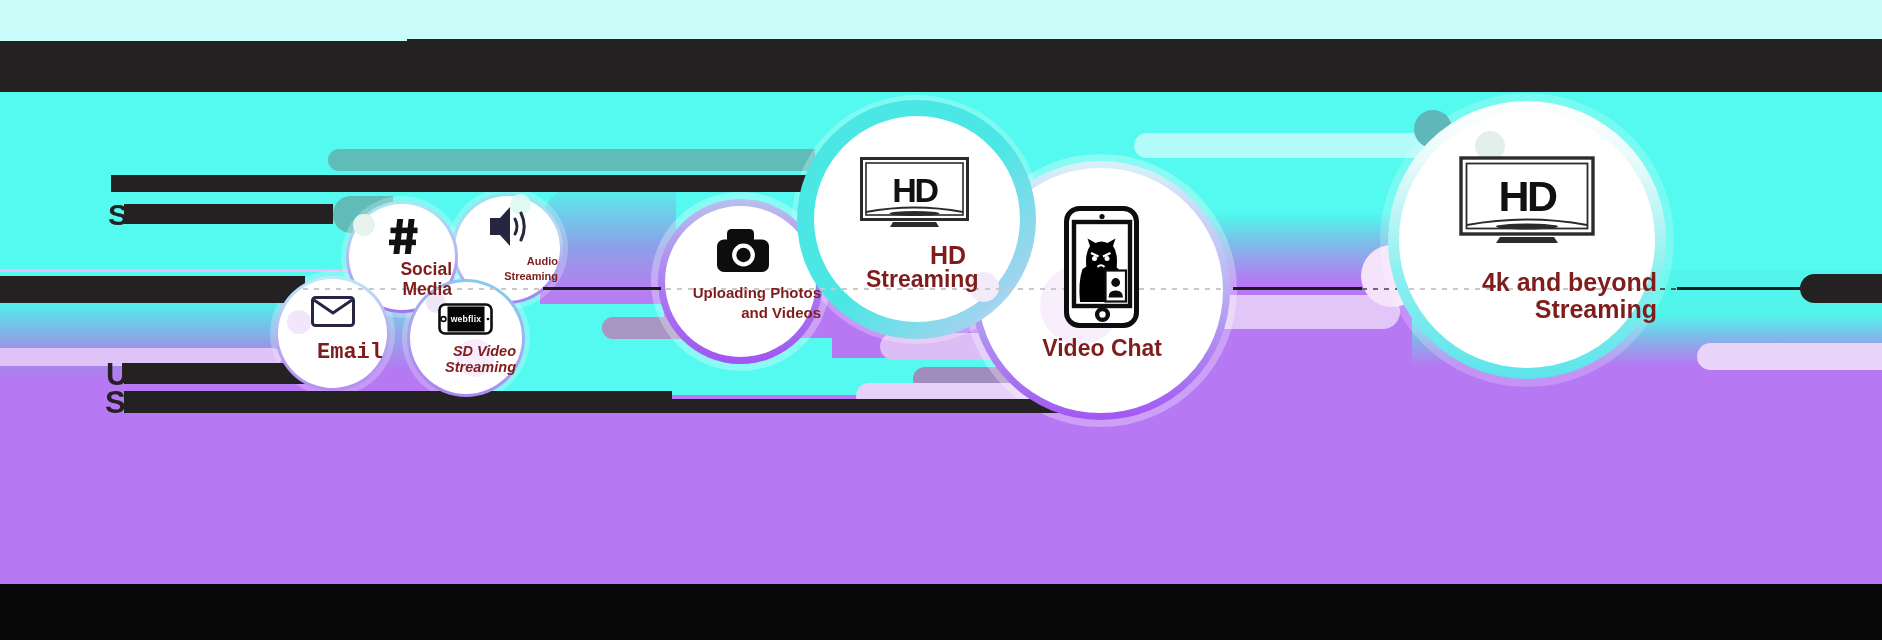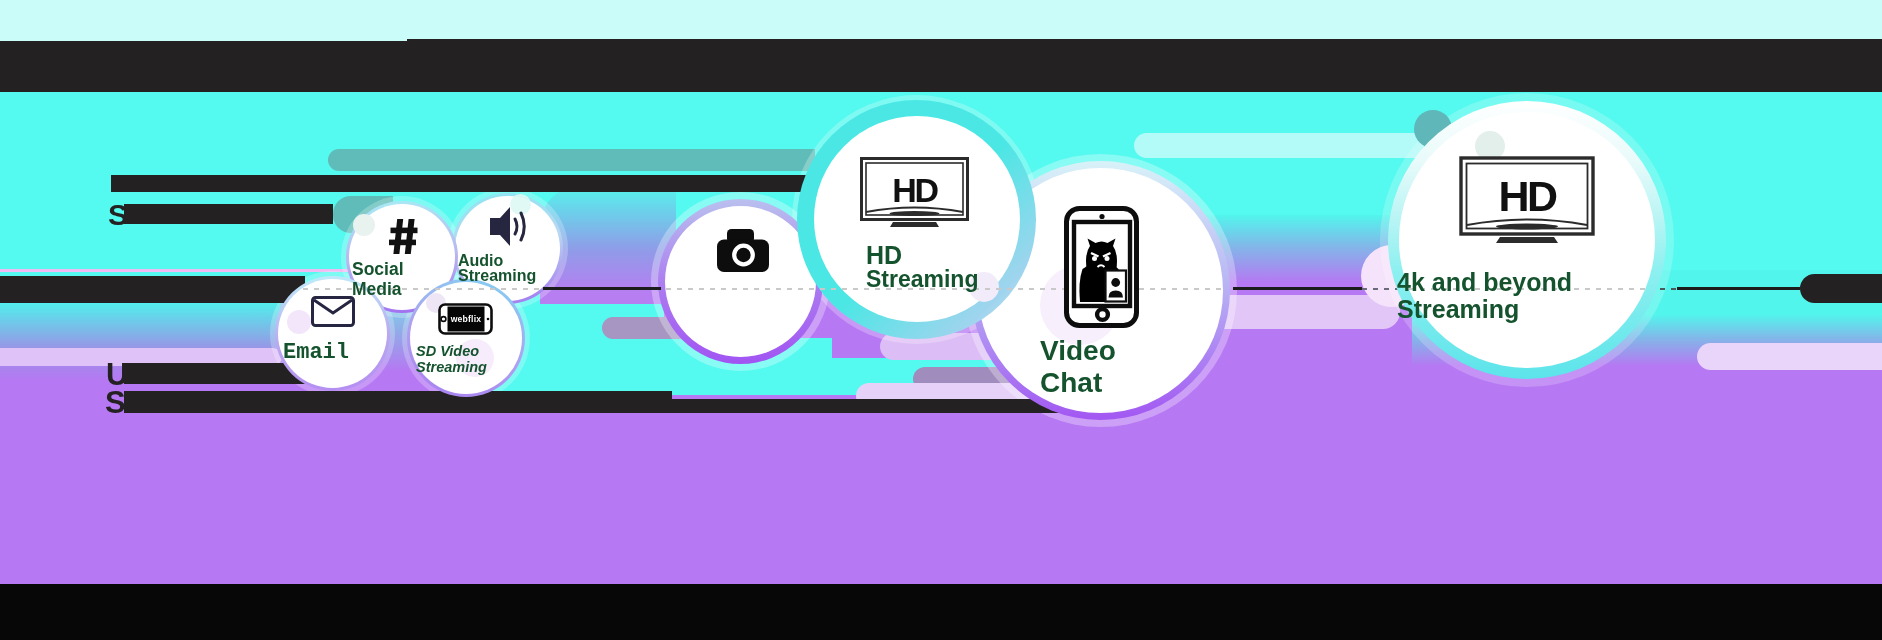--- a/index.html
+++ b/index.html
@@ -1,20 +1,20 @@
 <!DOCTYPE html>
 <html><head>
 <meta charset="utf-8">
 <style>
   html,body{margin:0;padding:0;}
   body{width:1882px;height:640px;overflow:hidden;font-family:"Liberation Sans",sans-serif;}
   #stage{position:relative;width:1882px;height:640px;background:#54f9ef;overflow:hidden;}
   .abs{position:absolute;}
   .cap{position:absolute;}
-  .lbl{position:absolute;text-align:left;font-weight:700;color:#14532d;}
+  .lbl{position:absolute;text-align:right;font-weight:700;color:#7f1d1d;}
 </style>
 </head>
 <body>
 <div id="stage">
 
   <div class="abs" style="left:0;top:0;width:1882px;height:41px;background:#cafdf9;"></div>
 
   <div class="abs" style="left:0;top:302px;width:308px;height:113px;background:linear-gradient(180deg,#50f0ec 0%,#9a93e6 42%,#b678f3 70%,#b678f3 100%);"></div>
 
   <div class="abs" style="left:280px;top:300px;width:220px;height:340px;background:linear-gradient(180deg,#7fd4ec 0%,#93a8e8 10%,#b678f3 21%,#b678f3 100%);"></div>
@@ -176,25 +176,26 @@
     </g>
     <g>
       <rect x="41.5" y="64.5" width="20.5" height="31" fill="#fff" stroke="#0d0d0d" stroke-width="2.2"></rect>
       <circle cx="51.7" cy="76.5" r="4.4" fill="#0d0d0d"></circle>
       <path d="M44.5 91.5 Q44.5 84.5 51.7 84.5 Q59 84.5 59 91.5 Z" fill="#0d0d0d"></path>
     </g>
   </svg>
 
   <div class="lbl" style="left:283px;top:340px;width:100px;font-size:22px;font-family:Liberation Mono, monospace;">Email</div>
   <div class="lbl" style="left:352px;top:259px;width:100px;font-size:17.5px;line-height:20px;">Social<br>Media</div>
-  <div class="lbl" style="left:458px;top:254px;width:100px;font-size:16px;line-height:14.5px;">Audio<br>Streaming</div>
+  <div class="lbl" style="left:458px;top:254px;width:100px;font-size:11px;line-height:14.5px;">Audio<br>Streaming</div>
   <div class="lbl" style="left:416px;top:343px;width:100px;font-size:14.5px;line-height:16px;font-style:italic;">SD Video<br>Streaming</div>
+  <div class="lbl" style="left:661px;top:283px;width:160px;font-size:15px;line-height:19.5px;">Uploading Photos<br>and Videos</div>
   <div class="lbl" style="left:866px;top:241px;width:100px;font-size:25px;">HD</div>
   <div class="lbl" style="left:866px;top:266px;width:100px;font-size:23px;">Streaming</div>
-  <div class="lbl" style="left:1040px;top:335px;width:122px;font-size:28px;">Video Chat</div>
+  <div class="lbl" style="left:1040px;top:335px;width:122px;font-size:23px;">Video Chat</div>
   <div class="lbl" style="left:1397px;top:269px;width:260px;font-size:25px;line-height:27px;">4k and beyond<br>Streaming</div>
 
   <div class="abs" style="left:543px;top:287px;width:118px;height:3.3px;background:#1c1c1c;"></div>
   <div class="abs" style="left:1233px;top:287px;width:129px;height:3.3px;background:#1c1c1c;"></div>
   <div class="abs" style="left:1677px;top:287px;width:123px;height:3.3px;background:#1c1c1c;"></div>
   <div class="abs" style="left:1800px;top:274px;width:96px;height:29px;border-radius:14.5px 0 0 14.5px;background:#232122;"></div>
 
   <div class="abs" style="left:0;top:584px;width:1882px;height:56px;background:#070707;"></div>
 </div>
 

